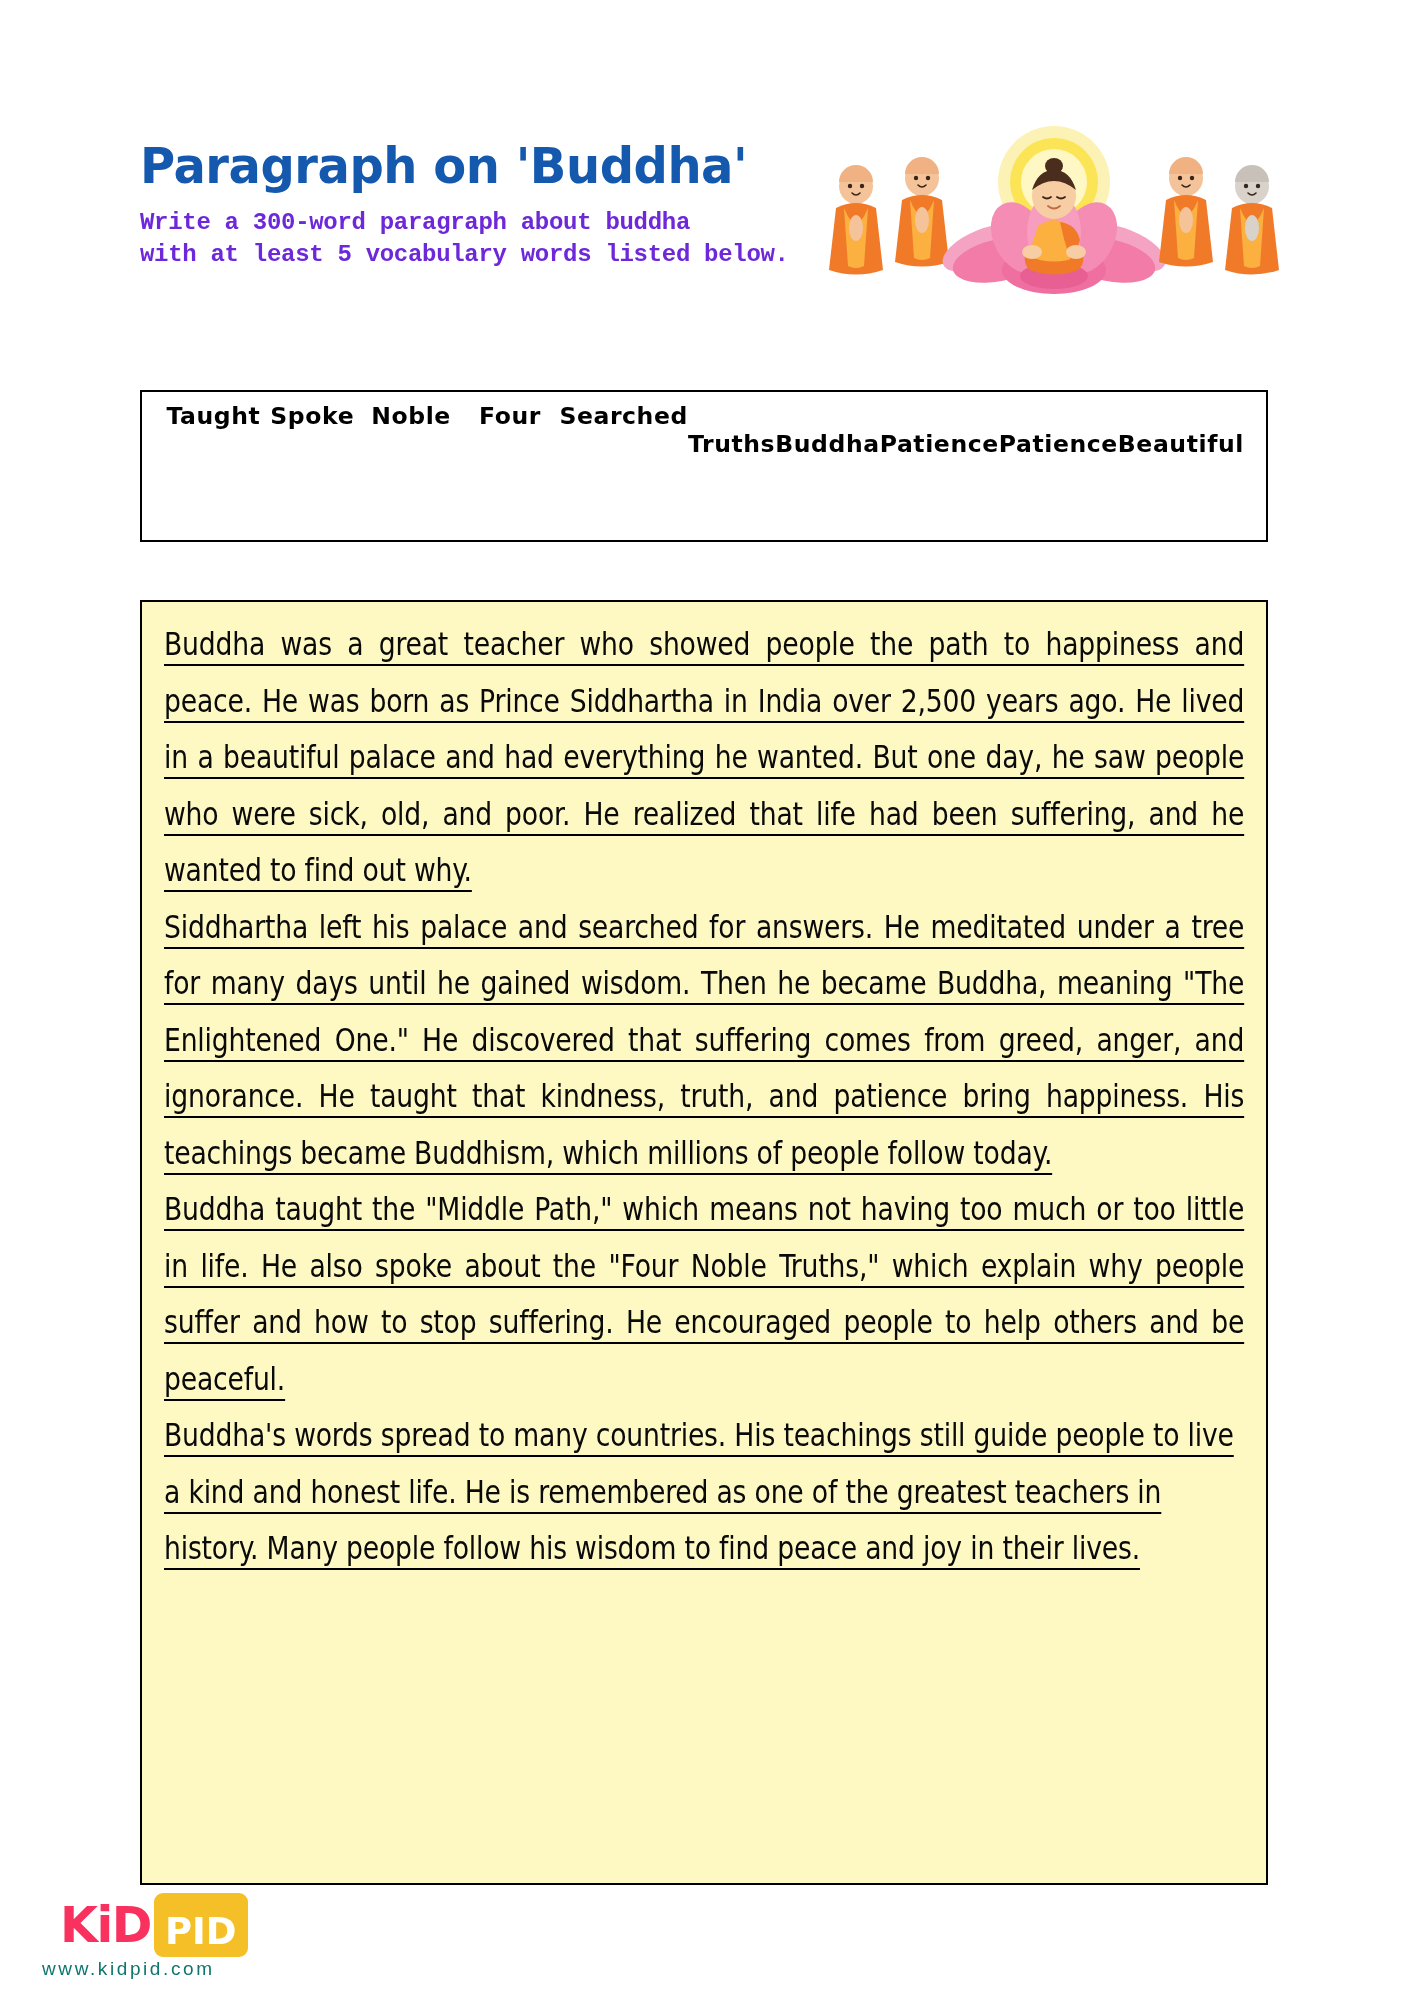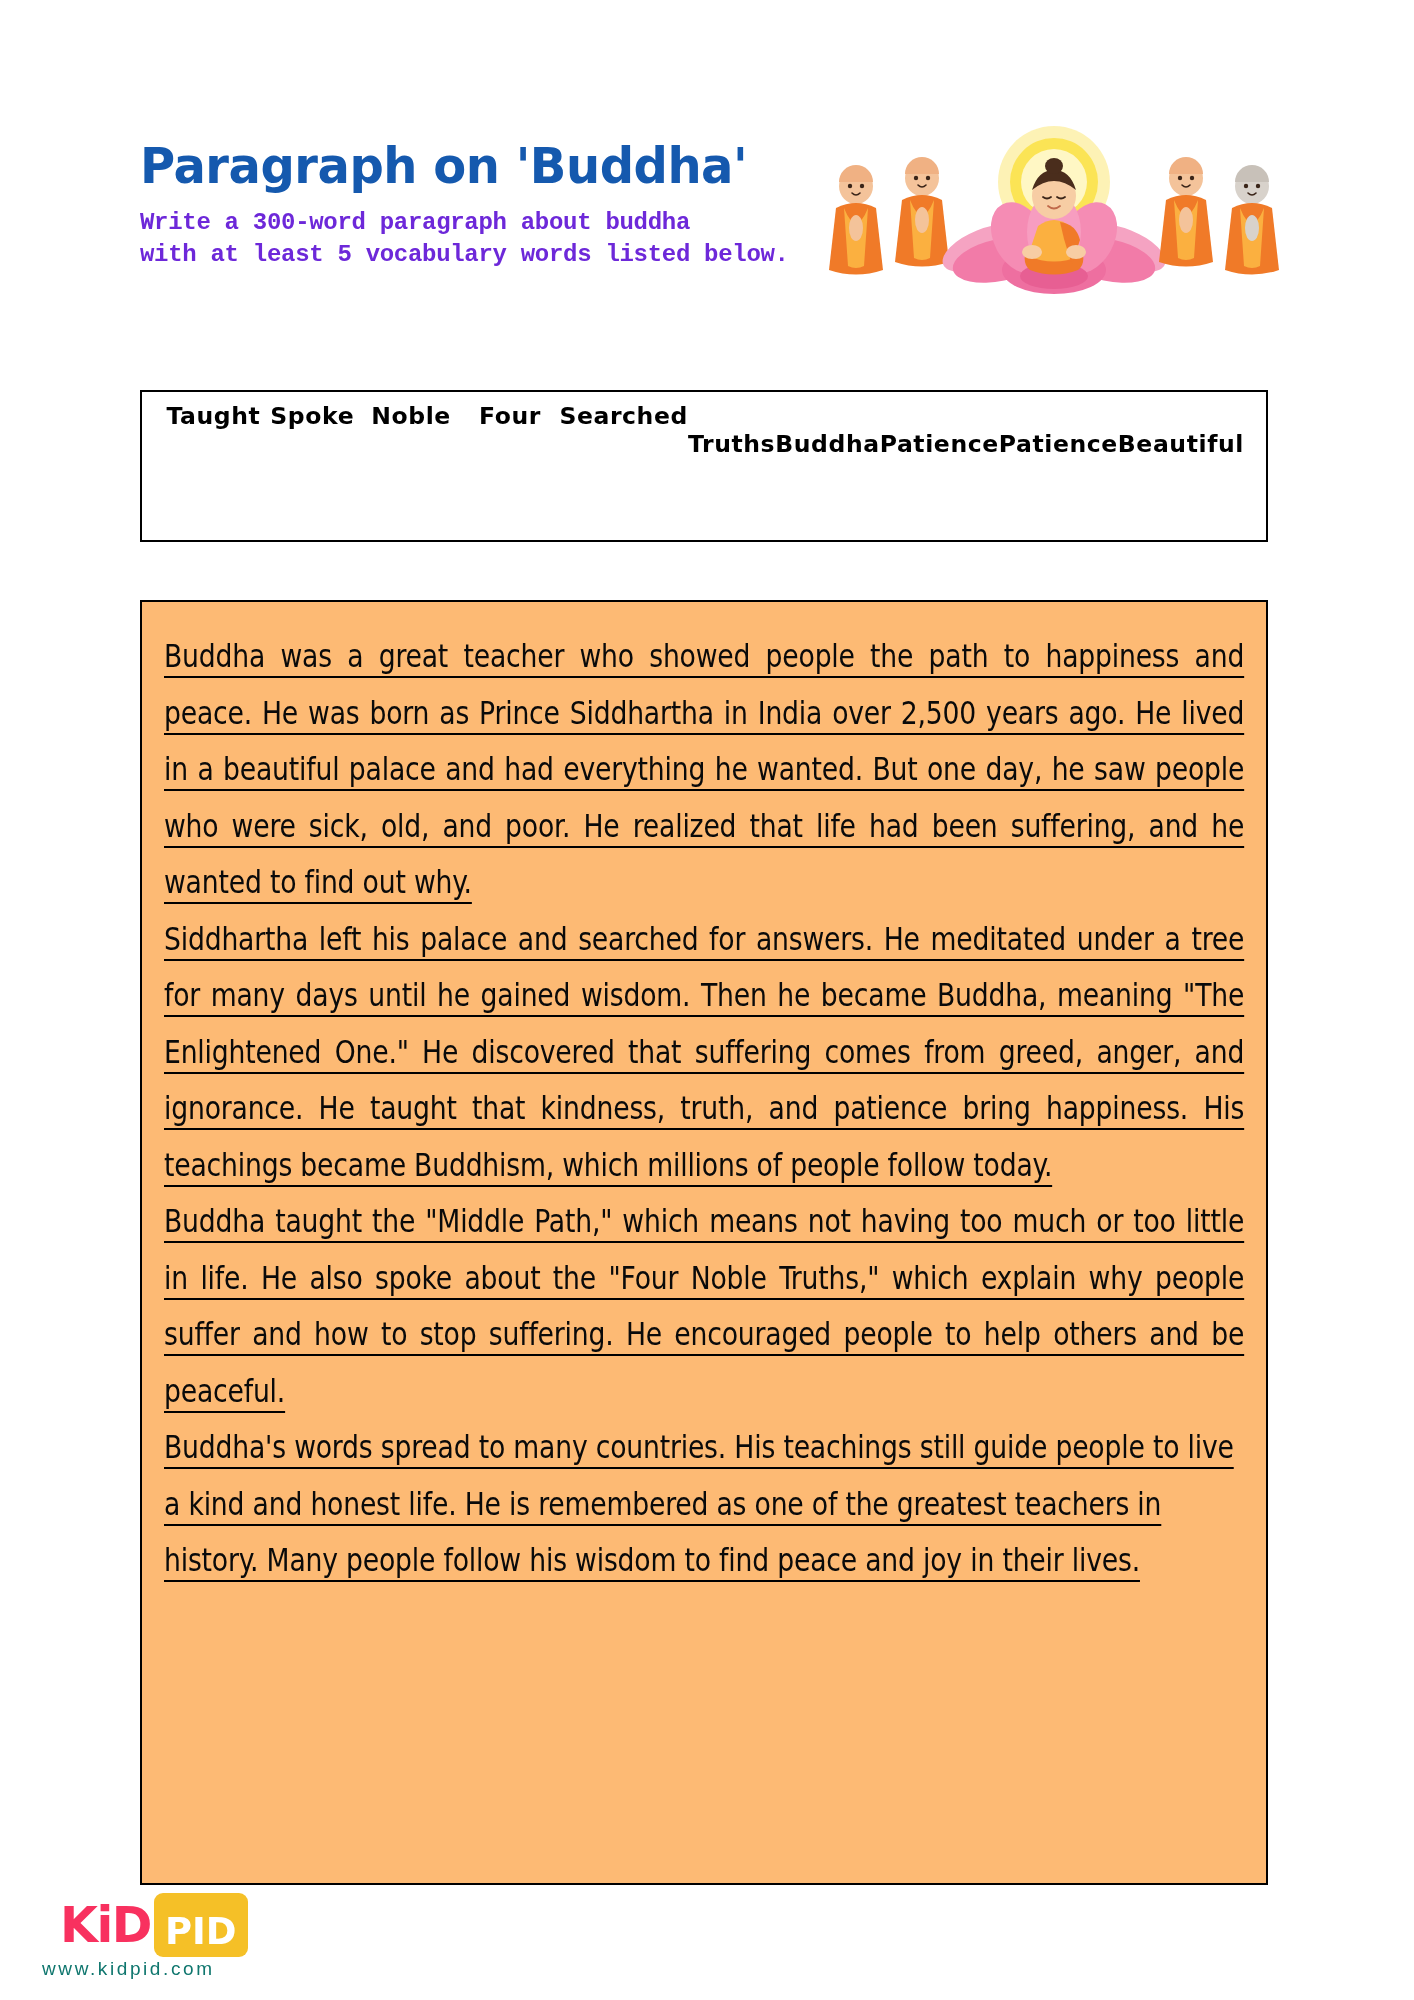--- a/index.html
+++ b/index.html
@@ -86,22 +86,22 @@
   }
 
   
   .writing-box {
     position: absolute;
     left: 140px;
     top: 600px;
     width: 1128px;
     height: 1285px;
     border: 2.5px solid #000;
-    background: #fdba74;
-    padding: 26px 22px 10px 22px;
+    background: #fef9c3;
+    padding: 14px 22px 10px 22px;
     overflow: hidden;
   }
   .para {
     font-family: "DejaVu Sans Condensed", "DejaVu Sans", sans-serif;
     font-weight: 400;
     font-size: 31.5px;
     line-height: 56.5px;
     color: #0a0a0a;
     text-align: justify;
     text-justify: inter-word;

